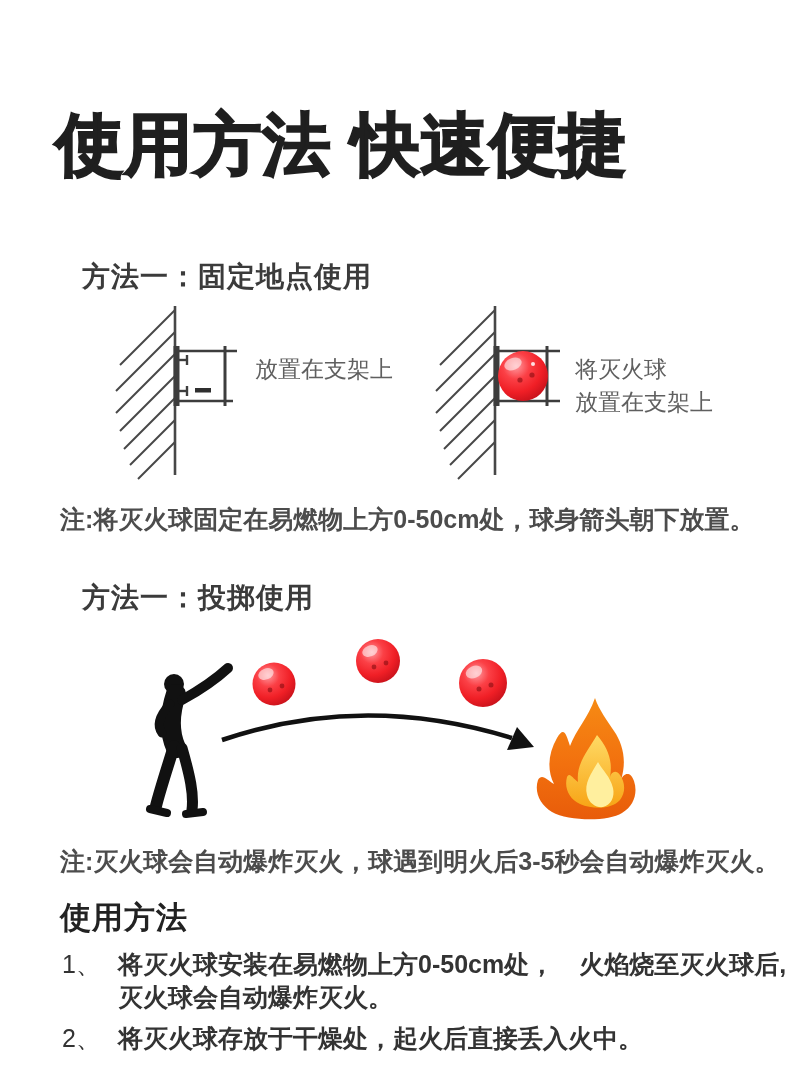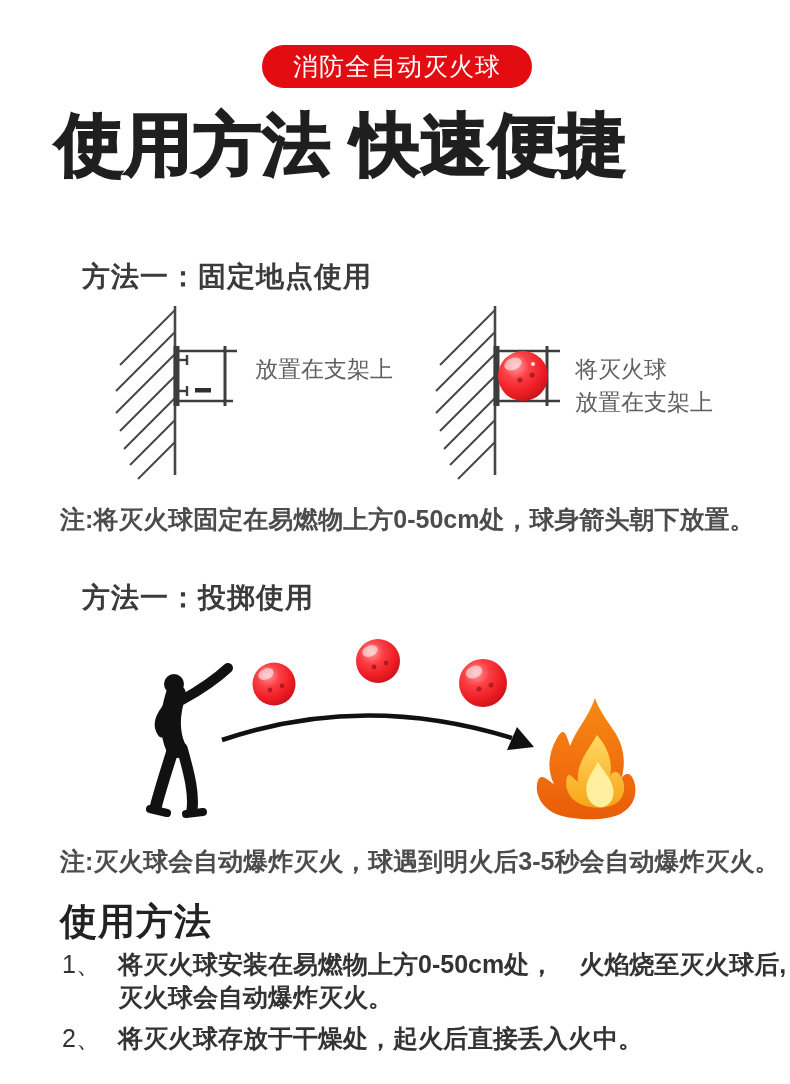--- a/index.html
+++ b/index.html
@@ -35,37 +35,34 @@
   
   .note{
     position:absolute;left:60px;margin:0;font-size:25px;font-weight:600;color:#4c4c4c;white-space:nowrap;
   }
   .note1{top:503px;}
   .note2{top:845px;}
   
   .throw-scene{position:absolute;left:140px;top:630px;width:520px;height:210px;}
   
   .usage-heading{
-    position:absolute;left:60px;top:897px;margin:0;font-size:37px;font-weight:bold;color:#222222;letter-spacing:1px;
+    position:absolute;left:60px;top:897px;margin:0;font-size:31px;font-weight:bold;color:#222222;letter-spacing:1px;
   }
   .list-item{position:absolute;left:62px;width:690px;font-size:25px;color:#333333;line-height:33px;}
   .item1{top:948px;}
   .item2{top:1022px;}
   .list-item .num{position:absolute;left:0;top:0;}
   .list-item .body{display:block;margin-left:56px;font-weight:bold;}
   .list-item .ln{display:block;white-space:nowrap;}
 </style>
 </head>
 <body>
 
 <div class="page">
 
-  <div class="badge">
-    <span>消防全自动灭火球</span>
-  </div>
 
   <h1 class="title">使用方法 快速便捷</h1>
 
   <h2 class="sec-heading h-fixed">方法一：固定地点使用</h2>
 
   <svg class="diag diag-left" viewBox="0 0 160 185">
     <g stroke="#474747" stroke-width="2" fill="none">
       <line x1="75" y1="12" x2="20" y2="67"></line>
       <line x1="75" y1="34" x2="16" y2="93"></line>
       <line x1="75" y1="56" x2="16" y2="115"></line>

